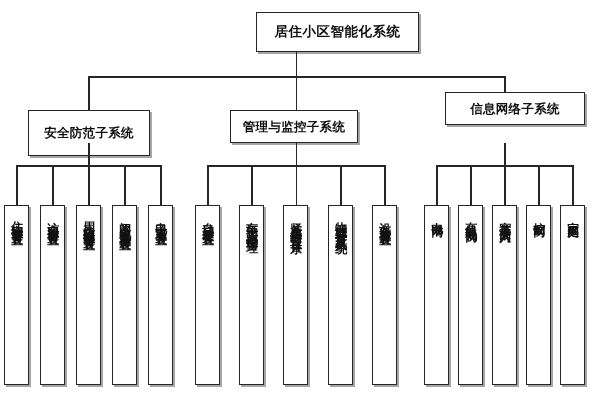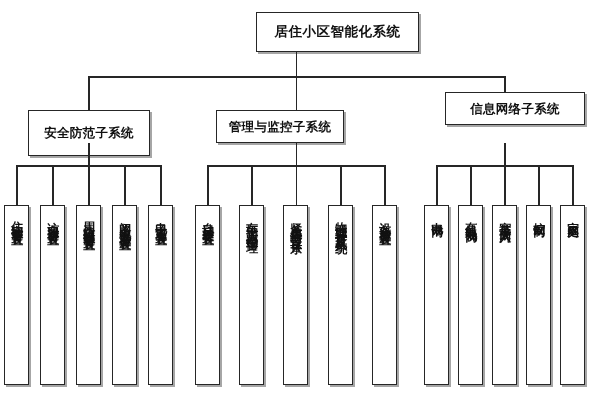--- a/index.html
+++ b/index.html
@@ -104,21 +104,21 @@
   <div class="node node-leaf" style="left:76px; top:205px; width:25px; height:180px;">
     <span class="vtext">周边防越报警装置</span>
   </div>
   <div class="node node-leaf" style="left:112px; top:205px; width:25px; height:180px;">
     <span class="vtext">闭路电视监控装置</span>
   </div>
   <div class="node node-leaf" style="left:148px; top:205px; width:25px; height:180px;">
     <span class="vtext">电子巡更装置</span>
   </div>
 
-  <div class="node node-l2" style="left:216px; top:110px; width:128px; height:33px;">
+  <div class="node node-l2" style="left:230px; top:110px; width:128px; height:33px;">
     <span>管理与监控子系统</span>
   </div>
   <div class="line vline" style="left:295.5px; top:143px; height:22px;"></div>
   <div class="line hline" style="left:207px; top:165px; width:177px;"></div>
   <div class="line vline" style="left:207px; top:165px; height:40px;"></div>
   <div class="line vline" style="left:251px; top:165px; height:40px;"></div>
   <div class="line vline" style="left:295.5px; top:165px; height:40px;"></div>
   <div class="line vline" style="left:340px; top:165px; height:40px;"></div>
   <div class="line vline" style="left:384px; top:165px; height:40px;"></div>
 

